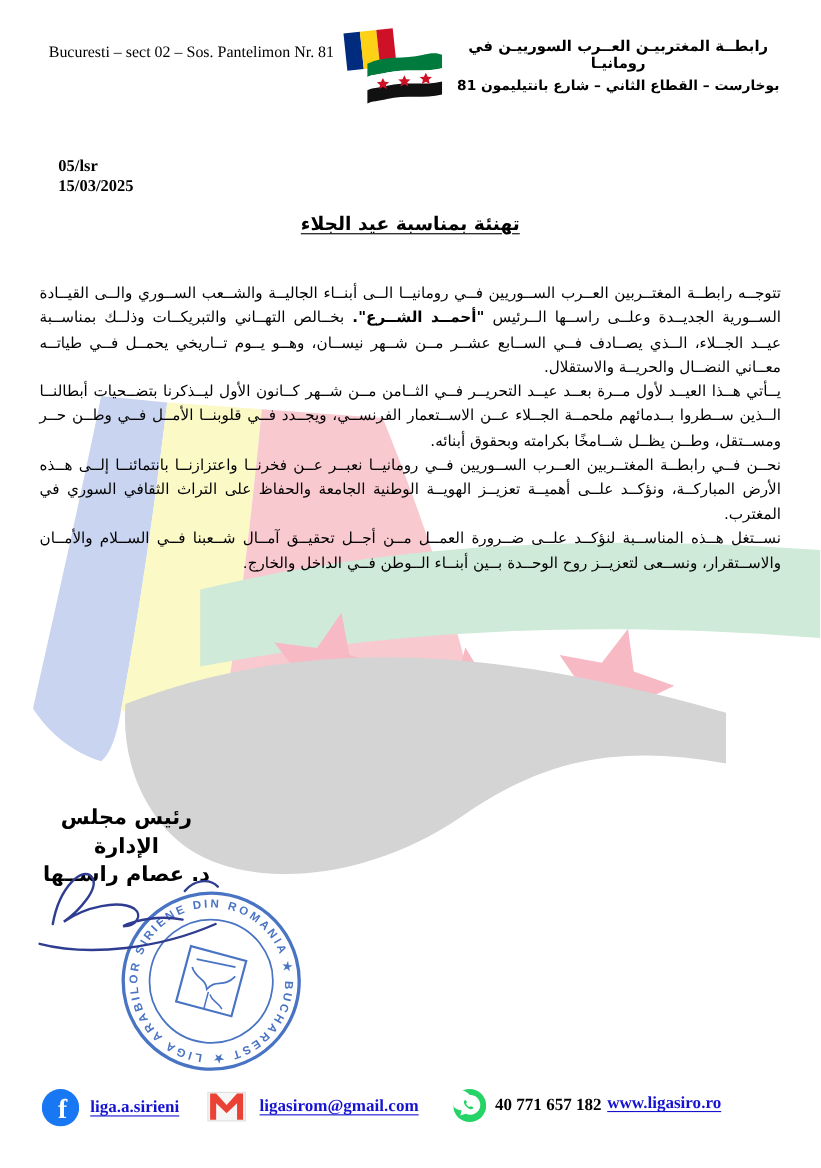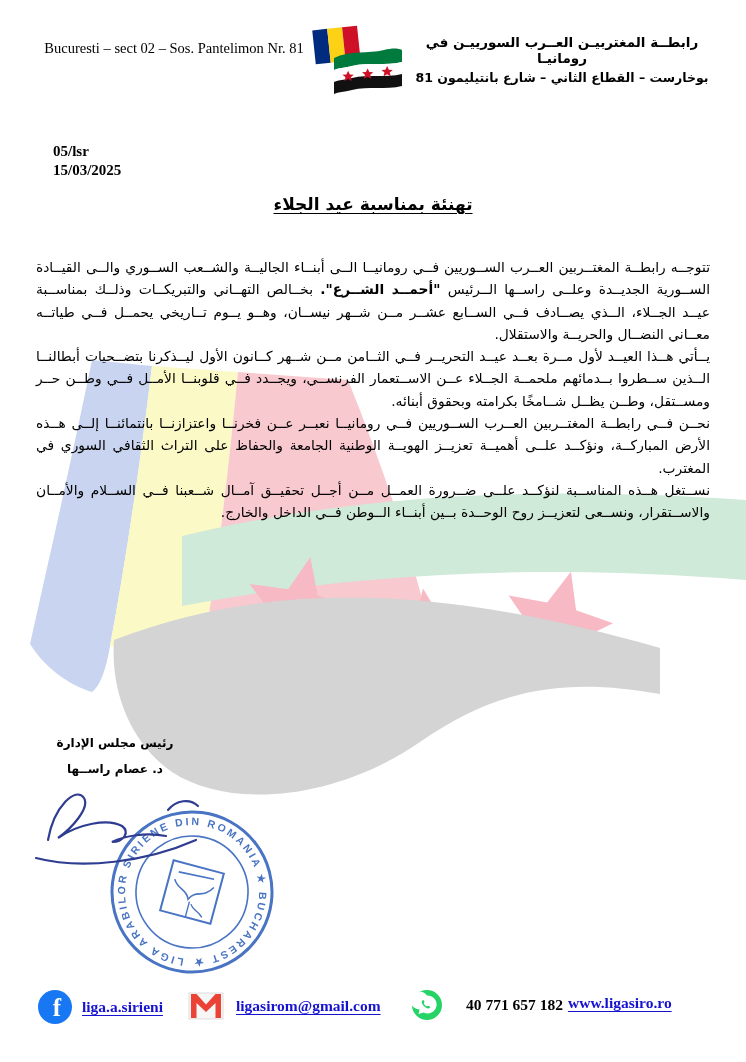--- a/index.html
+++ b/index.html
@@ -25,28 +25,28 @@
   
   .bodytext{position:absolute; left:36px; top:256px; width:674px; direction:rtl;
     font-family:"DejaVu Sans", sans-serif; font-size:13.8px; line-height:22.3px;
     text-align:justify; z-index:2;}
   .bodytext p{margin:0; padding:0;}
   .bodytext .b{font-weight:bold;}
   
   .watermark{position:absolute; left:0; top:348px; width:746px; height:452px; z-index:0; pointer-events:none;}
   
   .sigblock{position:absolute; left:30px; top:730px; width:170px; text-align:center;
-    direction:rtl; font-family:"DejaVu Sans", sans-serif; font-weight:bold; font-size:12px;
+    direction:rtl; font-family:"DejaVu Sans", sans-serif; font-weight:bold; font-size:19px;
     line-height:26px; z-index:3;}
   .sig-scribble{position:absolute; left:18px; top:778px; width:200px; height:95px; z-index:4;}
   .stamp{position:absolute; left:104px; top:804px; width:176px; height:176px; z-index:3; opacity:.92;}
   
   .footer{position:absolute; left:0; top:988px; width:746px; height:44px; z-index:3;}
   .footer .item{position:absolute; display:flex; align-items:center;}
-  .footer a{font-weight:bold; font-size:15.5px; color:#1512d0; text-decoration:underline; text-underline-offset:3px;margin-left:16px;}
+  .footer a{font-weight:bold; font-size:15.5px; color:#1512d0; text-decoration:underline; text-underline-offset:3px;}
   .footer .phone{font-weight:bold; font-size:15.5px; color:#000;}
   .ficon{display:inline-block;}
 </style>
 </head>
 <body>
 
 <div class="page">
 
   <svg class="watermark" viewBox="0 0 746 452" aria-hidden="true">
 
@@ -153,21 +153,21 @@
     </div>
 
     <div class="item" style="left:188px; top:4px;">
       <svg class="ficon" width="36" height="28" viewBox="0 0 36 28" aria-hidden="true">
         <rect x="1" y="1" width="34" height="26" fill="#f6f6f6" stroke="#dddddd"></rect>
         <path d="M 3 2 L 3 26 L 8.5 26 L 8.5 11 L 18 20 L 27.5 11 L 27.5 26 L 33 26 L 33 2 L 27.5 2 L 18 12.5 L 8.5 2 Z" fill="#EA4335"></path>
       </svg>
       <a href="#" style="margin-left:12px;">ligasirom@gmail.com</a>
     </div>
 
-    <div class="item" style="left:412px; top:2px;gap:16px;">
+    <div class="item" style="left:412px; top:2px;">
       <svg class="ficon" width="30" height="30" viewBox="0 0 30 30" aria-hidden="true">
         <circle cx="15" cy="15" r="15" fill="#25D366"></circle>
         <path d="M 15 5.5 a 9 9 0 1 0 -7.4 13.9 L 6.5 24 l 5 -1.5 A 9 9 0 1 0 15 5.5 Z" fill="#ffffff"></path>
         <path d="M 11.2 10 c -.6 0 -1.4 .8 -1.4 2 c 0 2.6 3.4 5.8 6 6.4 c 1.4 .3 2.4 -.6 2.4 -1.3 c 0 -.5 -1.6 -1.4 -2.1 -1.4 c -.5 0 -.8 .7 -1.3 .6 c -1.1 -.3 -2.7 -1.9 -3 -2.9 c -.1 -.5 .6 -.8 .6 -1.3 c 0 -.5 -.7 -2.1 -1.2 -2.1 Z" fill="#25D366"></path>
       </svg>
       <span class="phone" style="margin-left:8px;">40 771 657 182</span>
     </div>
 
     <div class="item" style="left:552px; top:6px;">
       <a href="#">www.ligasiro.ro</a>

